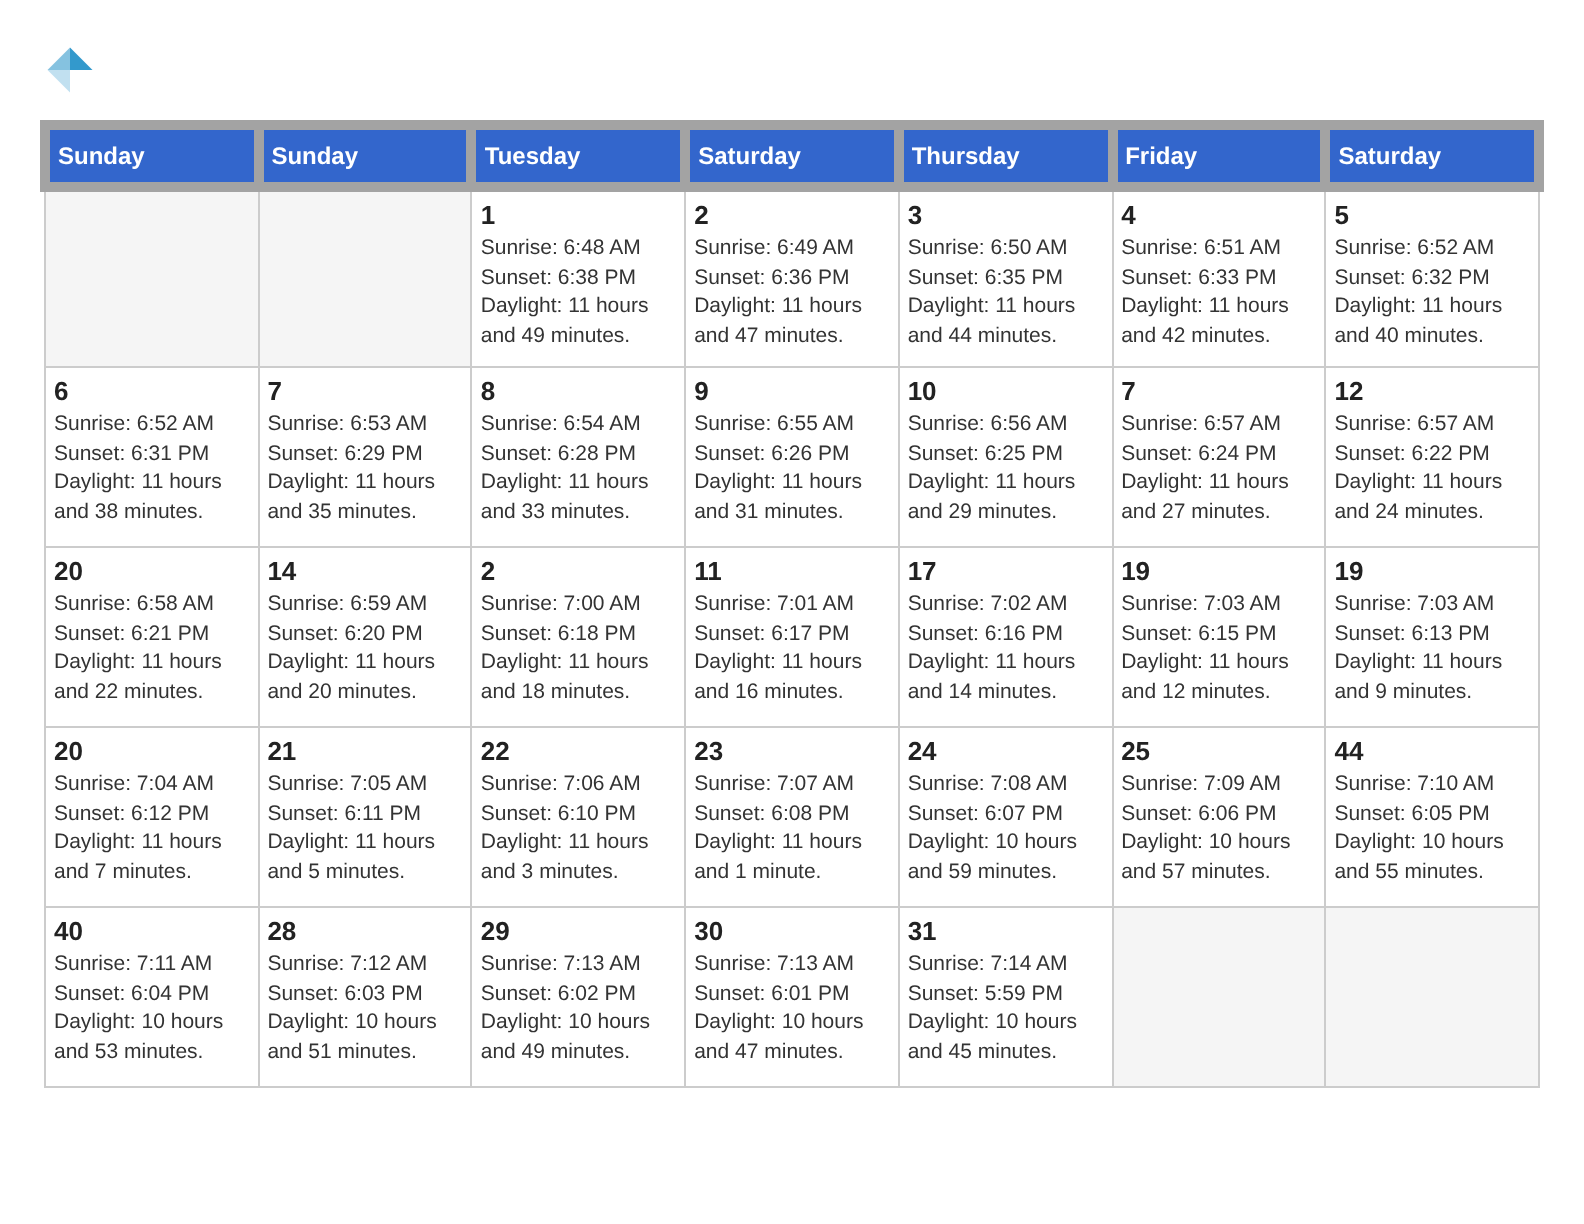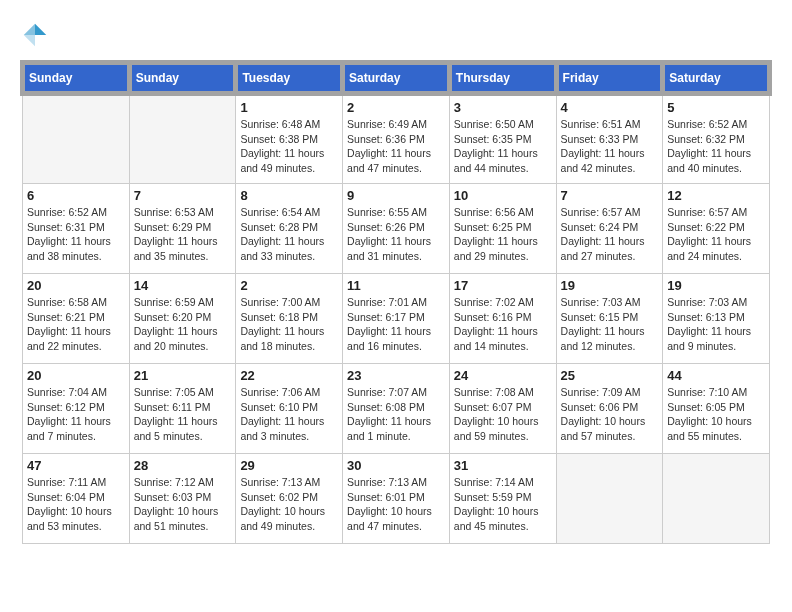--- a/index.html
+++ b/index.html
@@ -231,21 +231,21 @@
           <div class="day-number">25</div>
           <div class="day-info">Sunrise: 7:09 AM<br>Sunset: 6:06 PM<br>Daylight: 10 hours and 57 minutes.</div>
         </td>
         <td>
           <div class="day-number">44</div>
           <div class="day-info">Sunrise: 7:10 AM<br>Sunset: 6:05 PM<br>Daylight: 10 hours and 55 minutes.</div>
         </td>
       </tr>
       <tr>
         <td>
-          <div class="day-number">47</div>
+          <div class="day-number">40</div>
           <div class="day-info">Sunrise: 7:11 AM<br>Sunset: 6:04 PM<br>Daylight: 10 hours and 53 minutes.</div>
         </td>
         <td>
           <div class="day-number">28</div>
           <div class="day-info">Sunrise: 7:12 AM<br>Sunset: 6:03 PM<br>Daylight: 10 hours and 51 minutes.</div>
         </td>
         <td>
           <div class="day-number">29</div>
           <div class="day-info">Sunrise: 7:13 AM<br>Sunset: 6:02 PM<br>Daylight: 10 hours and 49 minutes.</div>
         </td>

